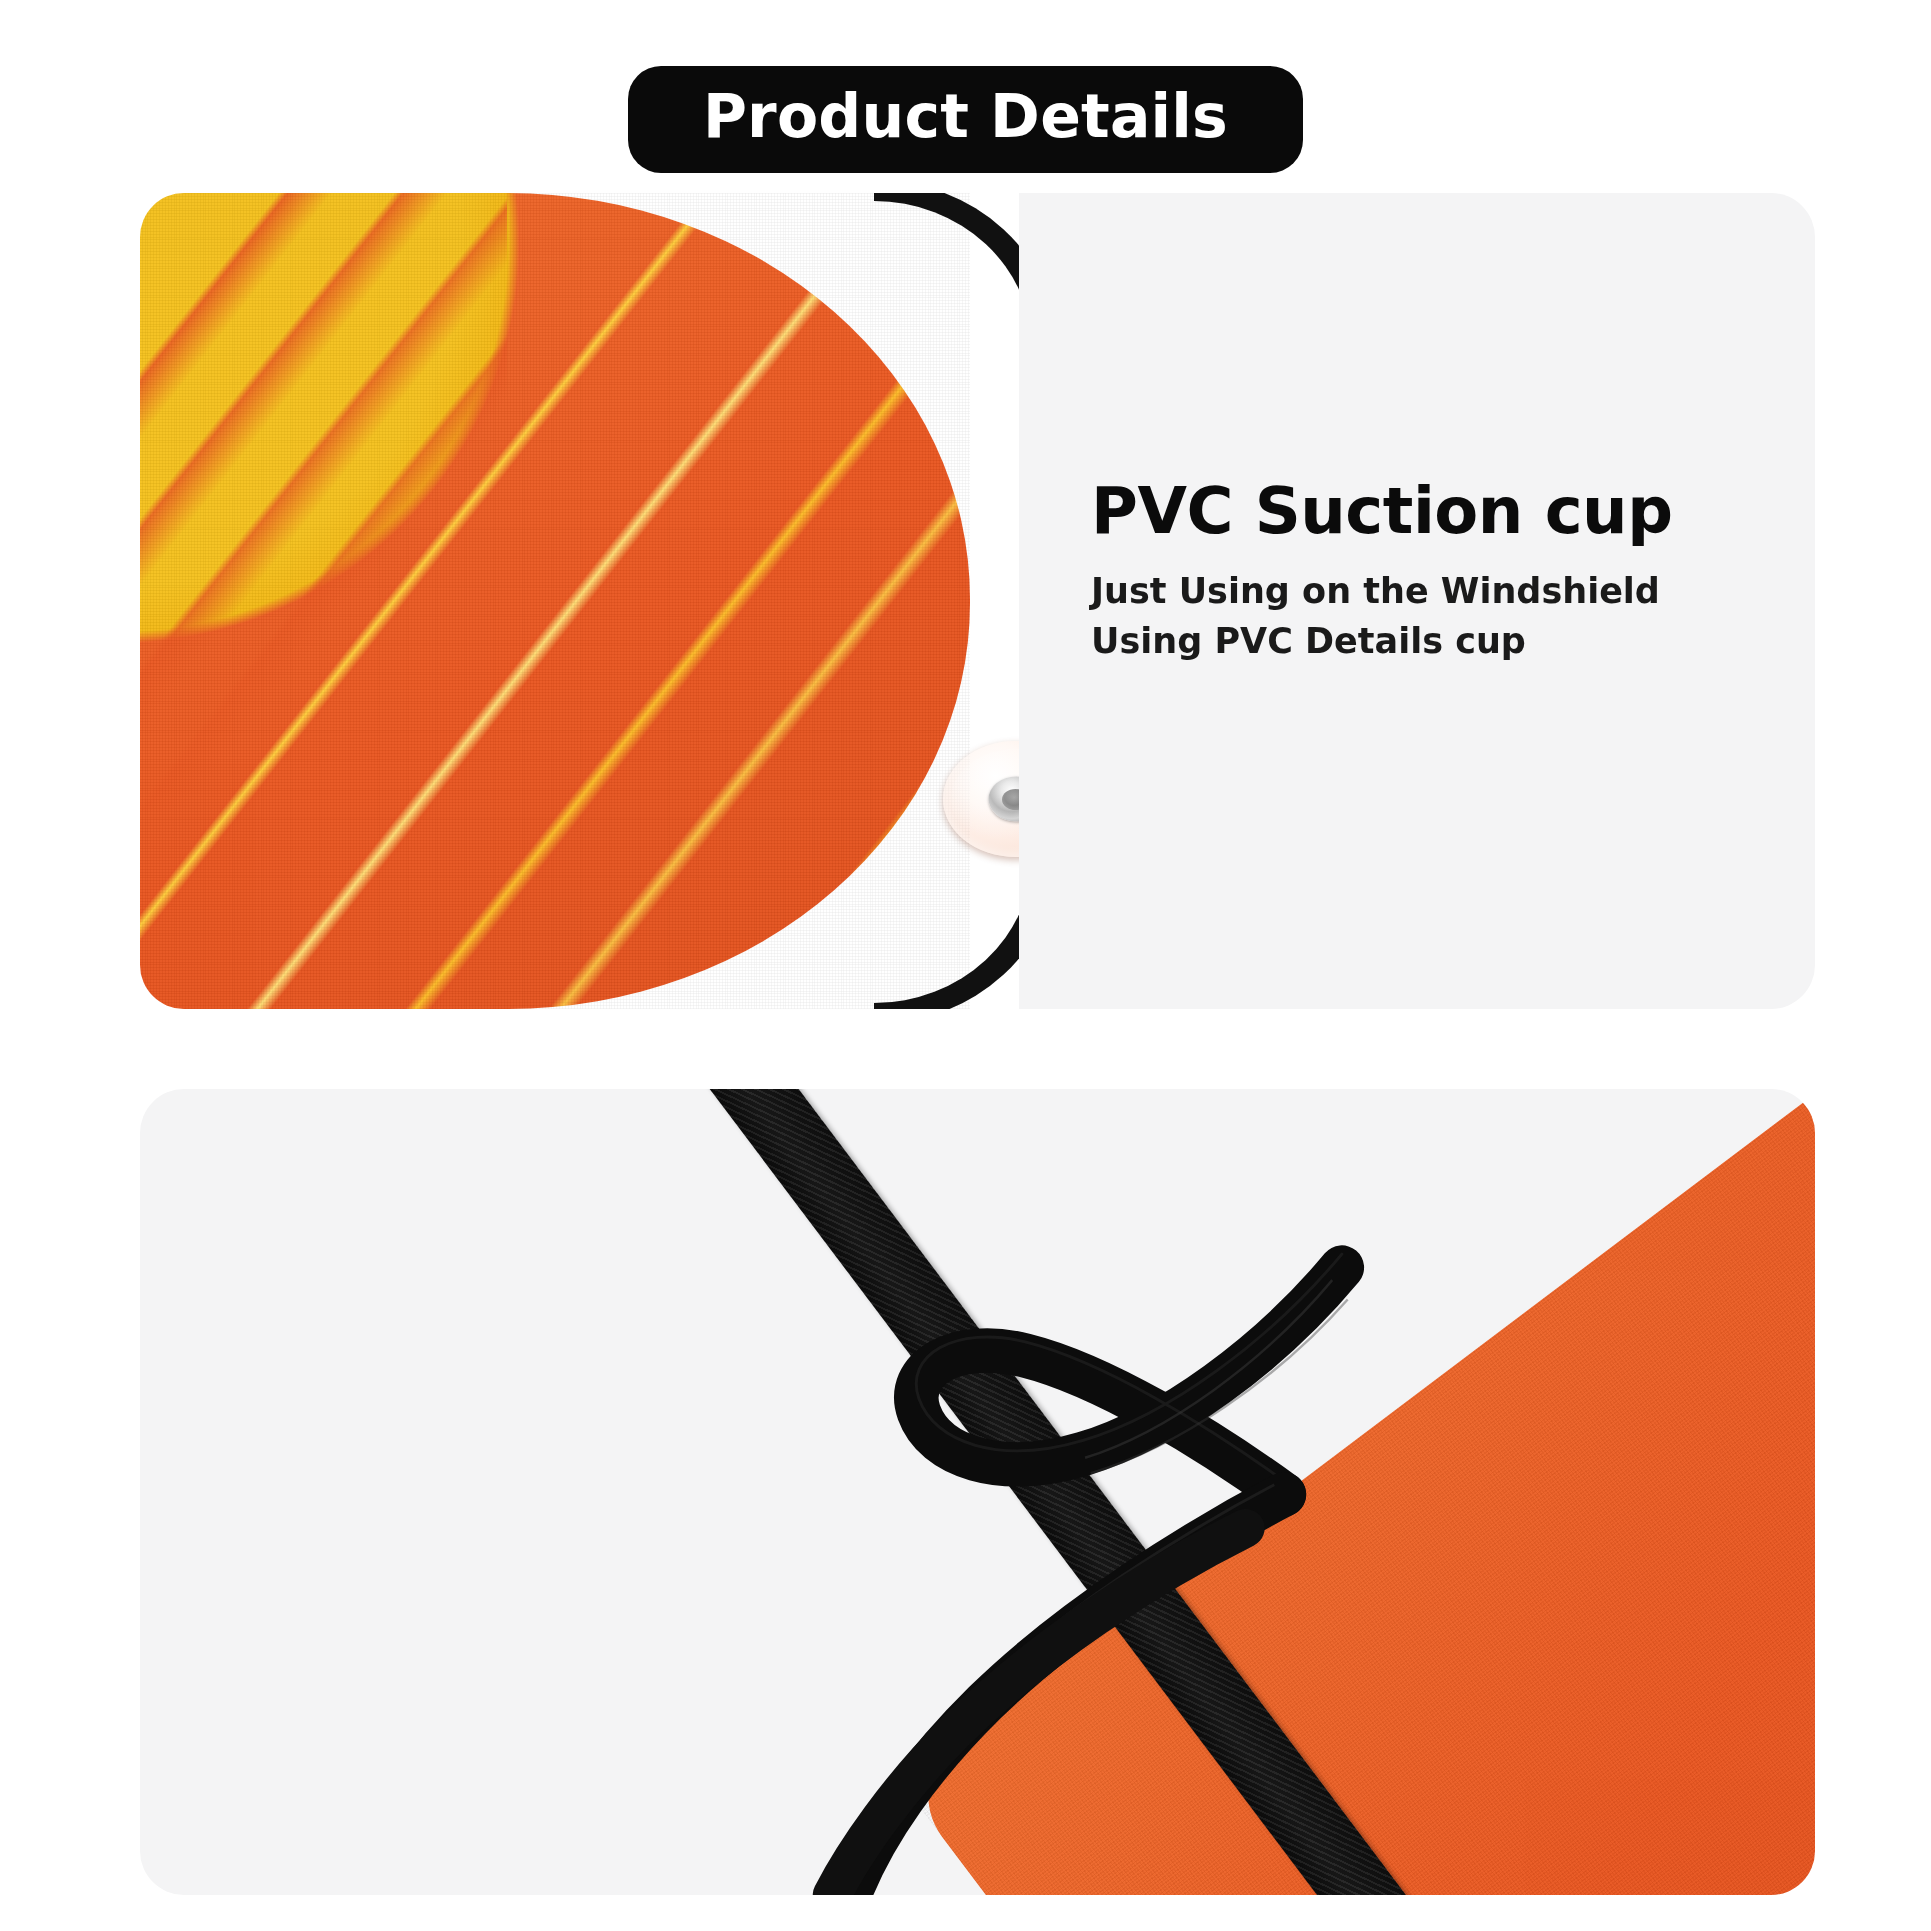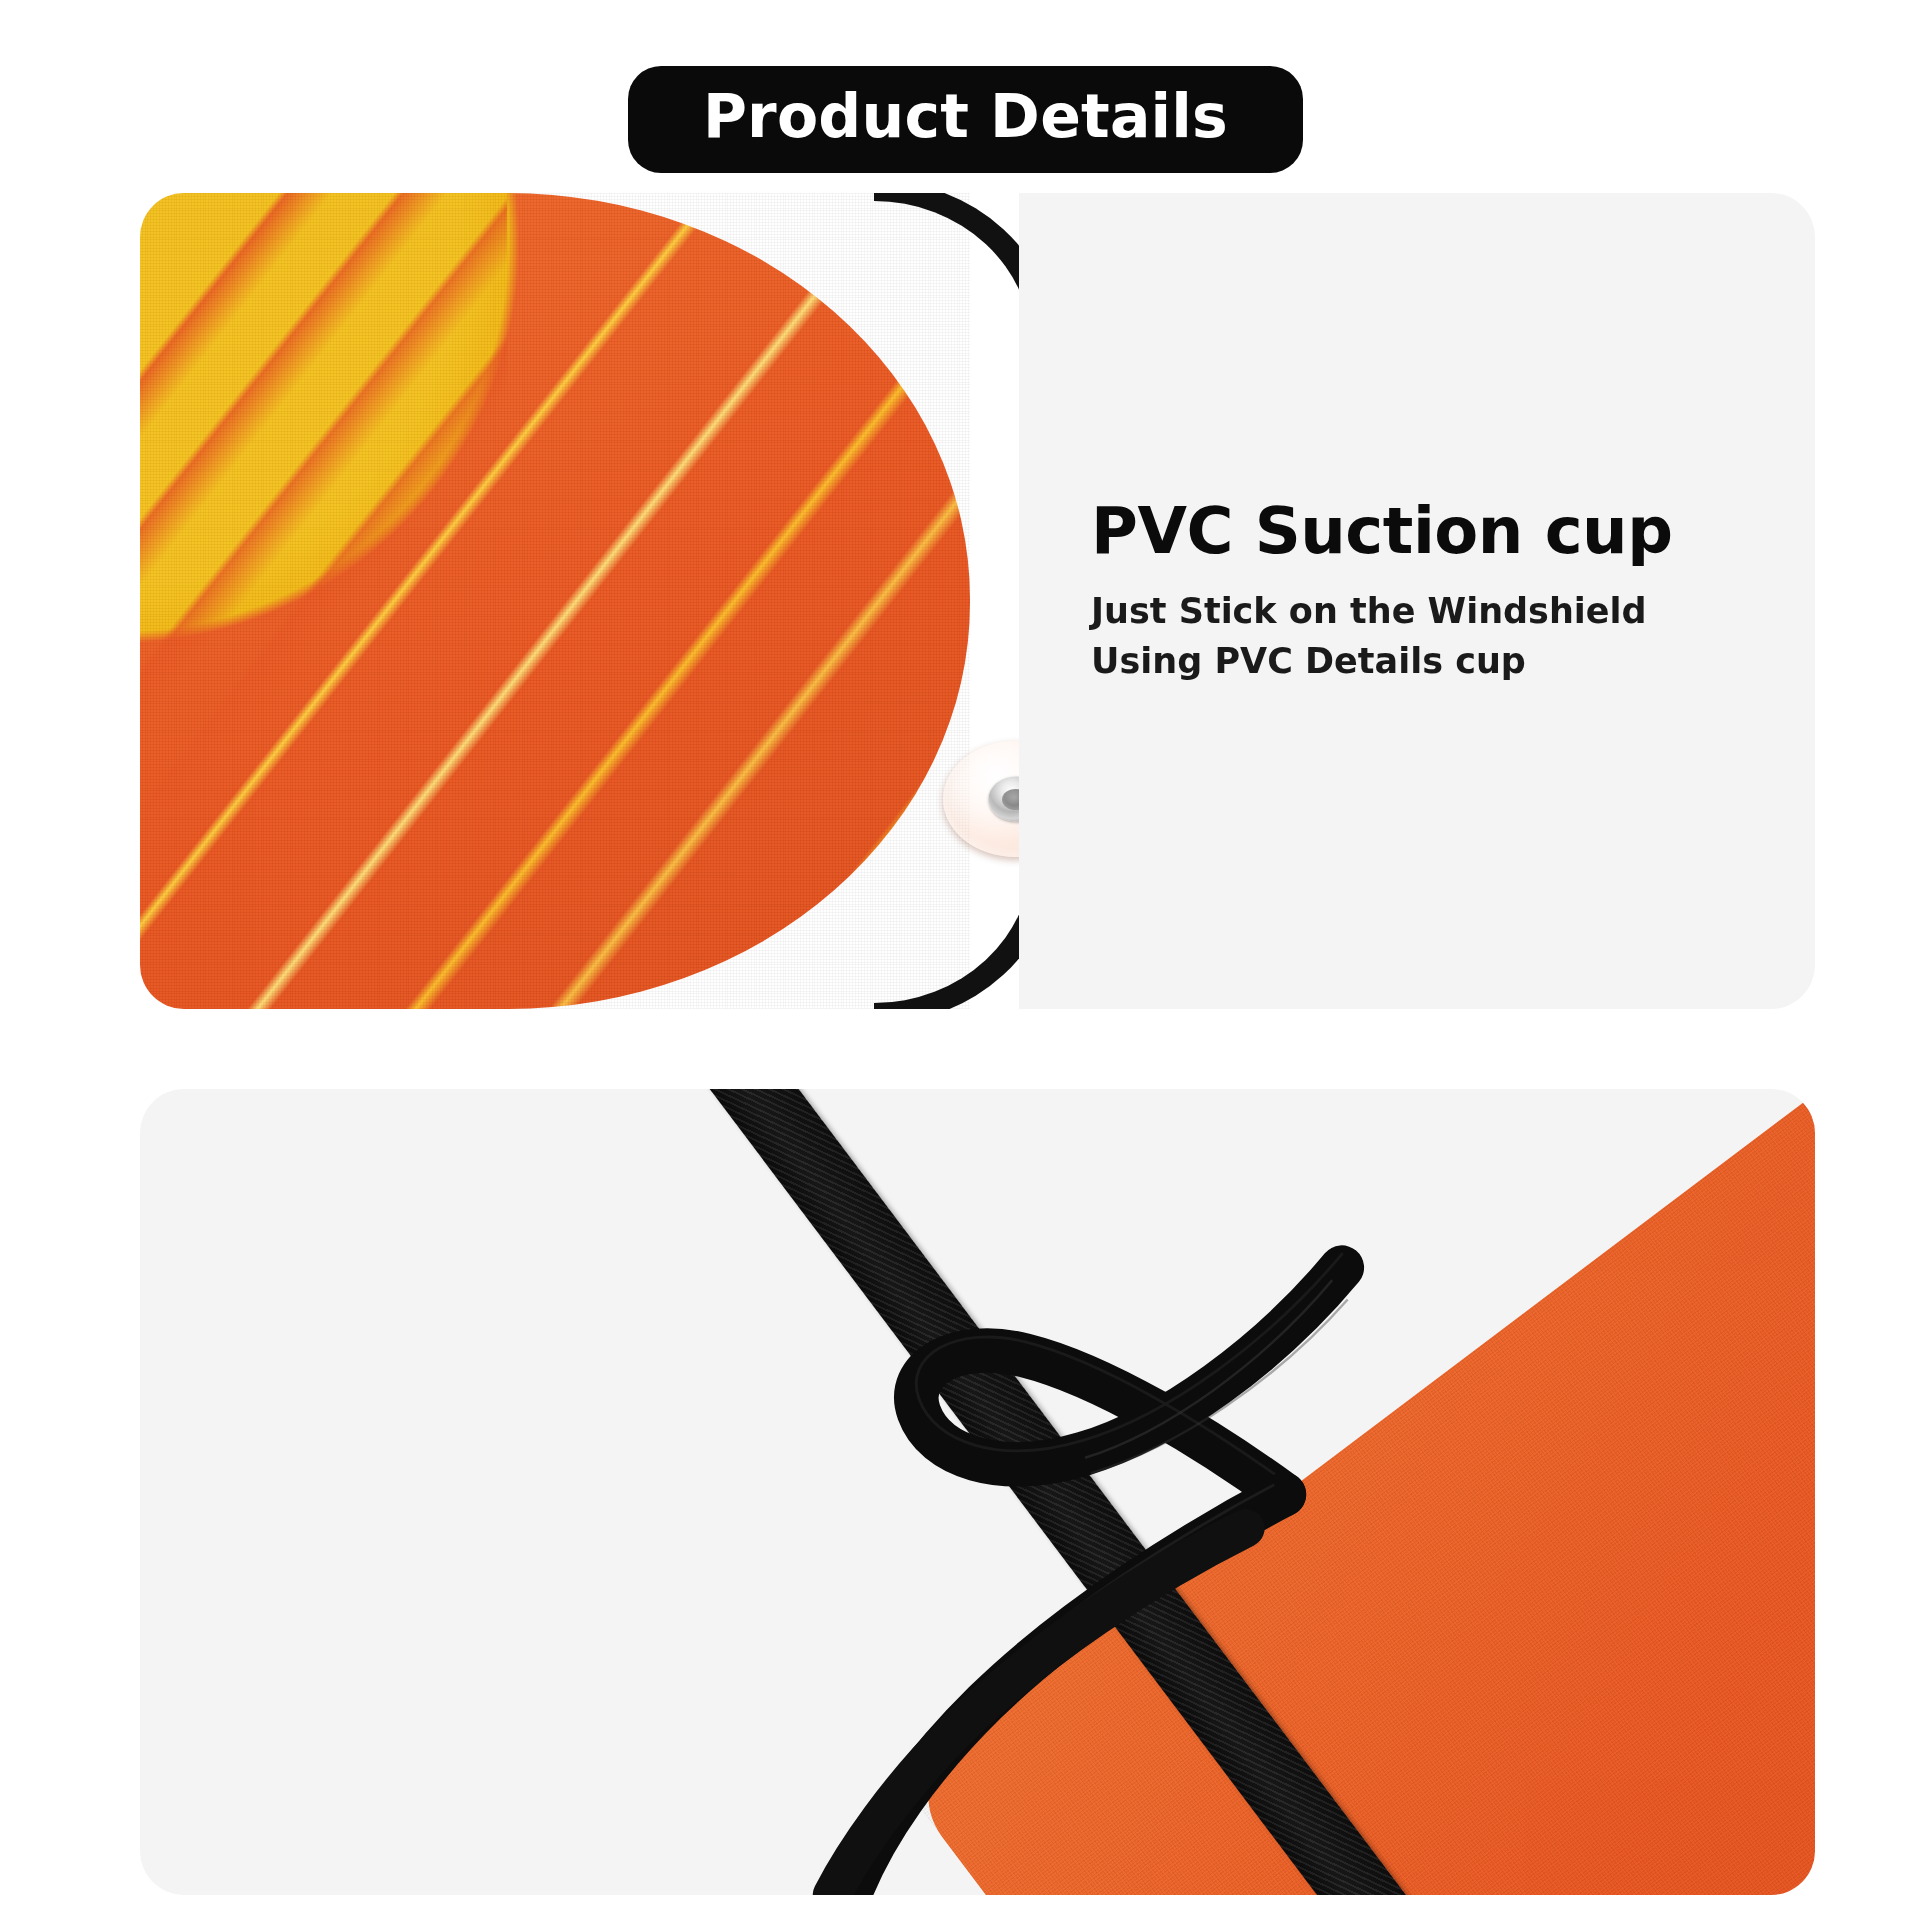--- a/index.html
+++ b/index.html
@@ -95,21 +95,21 @@
     box-shadow:0 1px 2.9px rgba(0,0,0,.35);
   }
   .cup-screw::after {
     content:""; position:absolute; left:50%; top:50%; width:27px; height:21px; transform:translate(-50%,-50%);
     border-radius:50%;
     background:radial-gradient(ellipse at 45% 40%, #8f8f8f 0%, #6f6f6f 45%, #a8a8a8 100%);
   }
 
   
   .txt-col { position:absolute; }
-  #txt-suction { left:951px; top:304px; width:734px; }
+  #txt-suction { left:951px; top:284px; width:734px; }
   .h-title {
     font-size:64px; font-weight:bold; color:#0b0b0b; line-height:1.08;
     font-family:"DejaVu Sans", sans-serif; margin-bottom:21px; letter-spacing:-0.5px;
   }
   .h-sub {
     font-size:35px; font-weight:bold; color:#1a1a1a; line-height:1.42;
     font-family:"DejaVu Sans", sans-serif;
   }
   .h-sub div { white-space:nowrap; }
 
@@ -161,21 +161,21 @@
       <div class="binding-curve"></div>
 
       <div class="suction-cup">
         <div class="cup-screw"></div>
       </div>
     </div>
 
     <div class="txt-col" id="txt-suction">
       <div class="h-title">PVC Suction cup</div>
       <div class="h-sub nowrap-lines">
-        <div>Just Stick on the Windshield</div>
+        <div>Just Using on the Windshield</div>
         <div>Using PVC Details cup</div>
       </div>
     </div>
   </div>
 
   <div class="card" id="card-strap">
 
     <div class="photo" id="photo-strap">
       <div class="strap-fabric">
         <div class="weave"></div>

